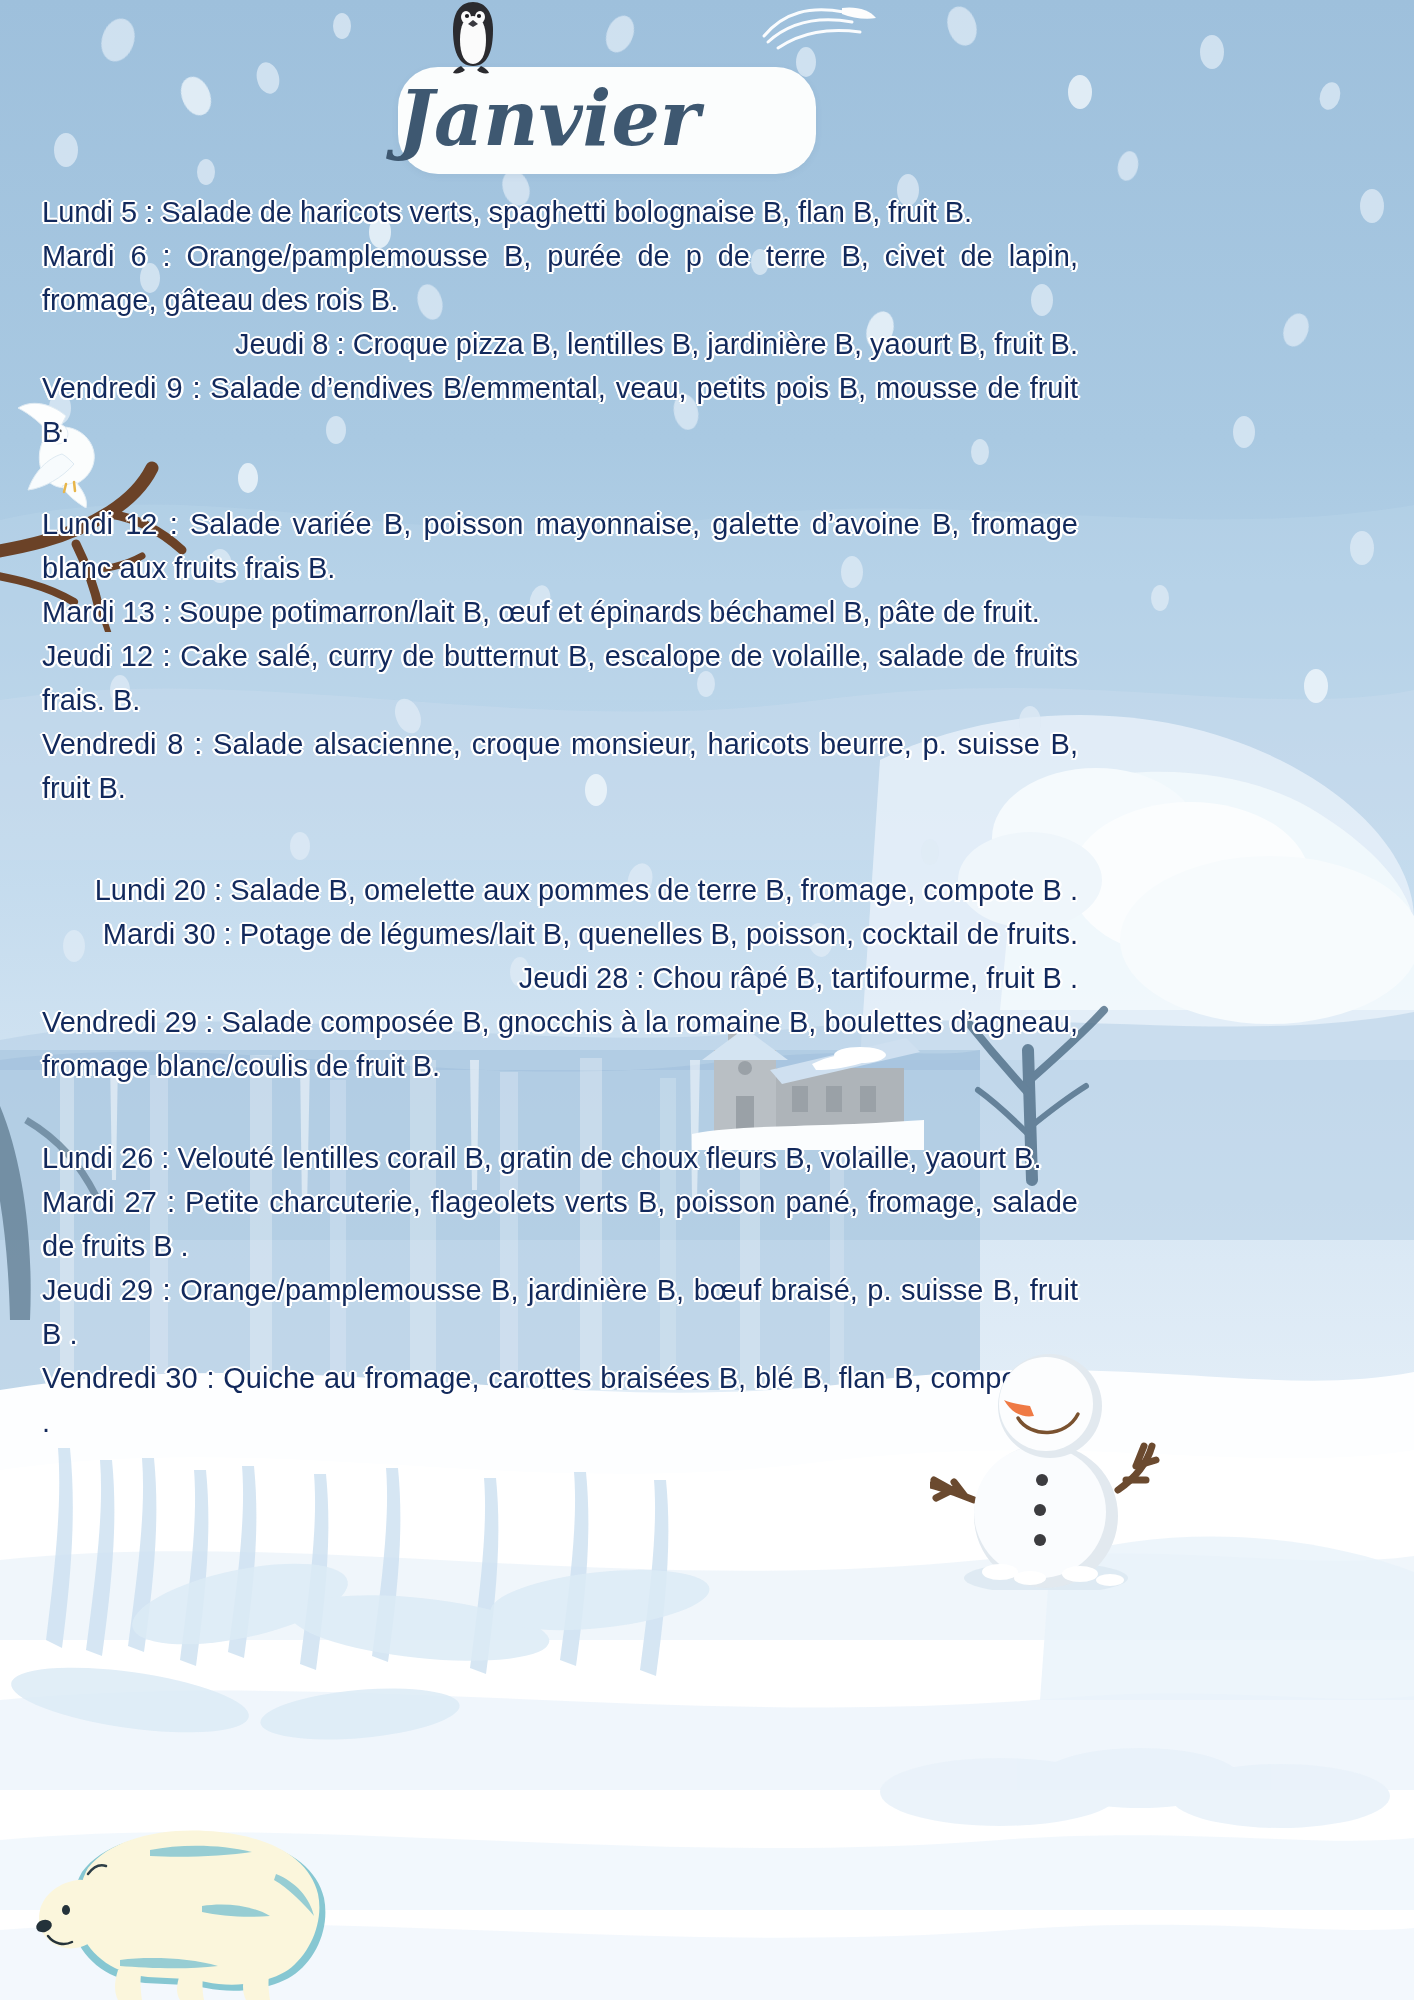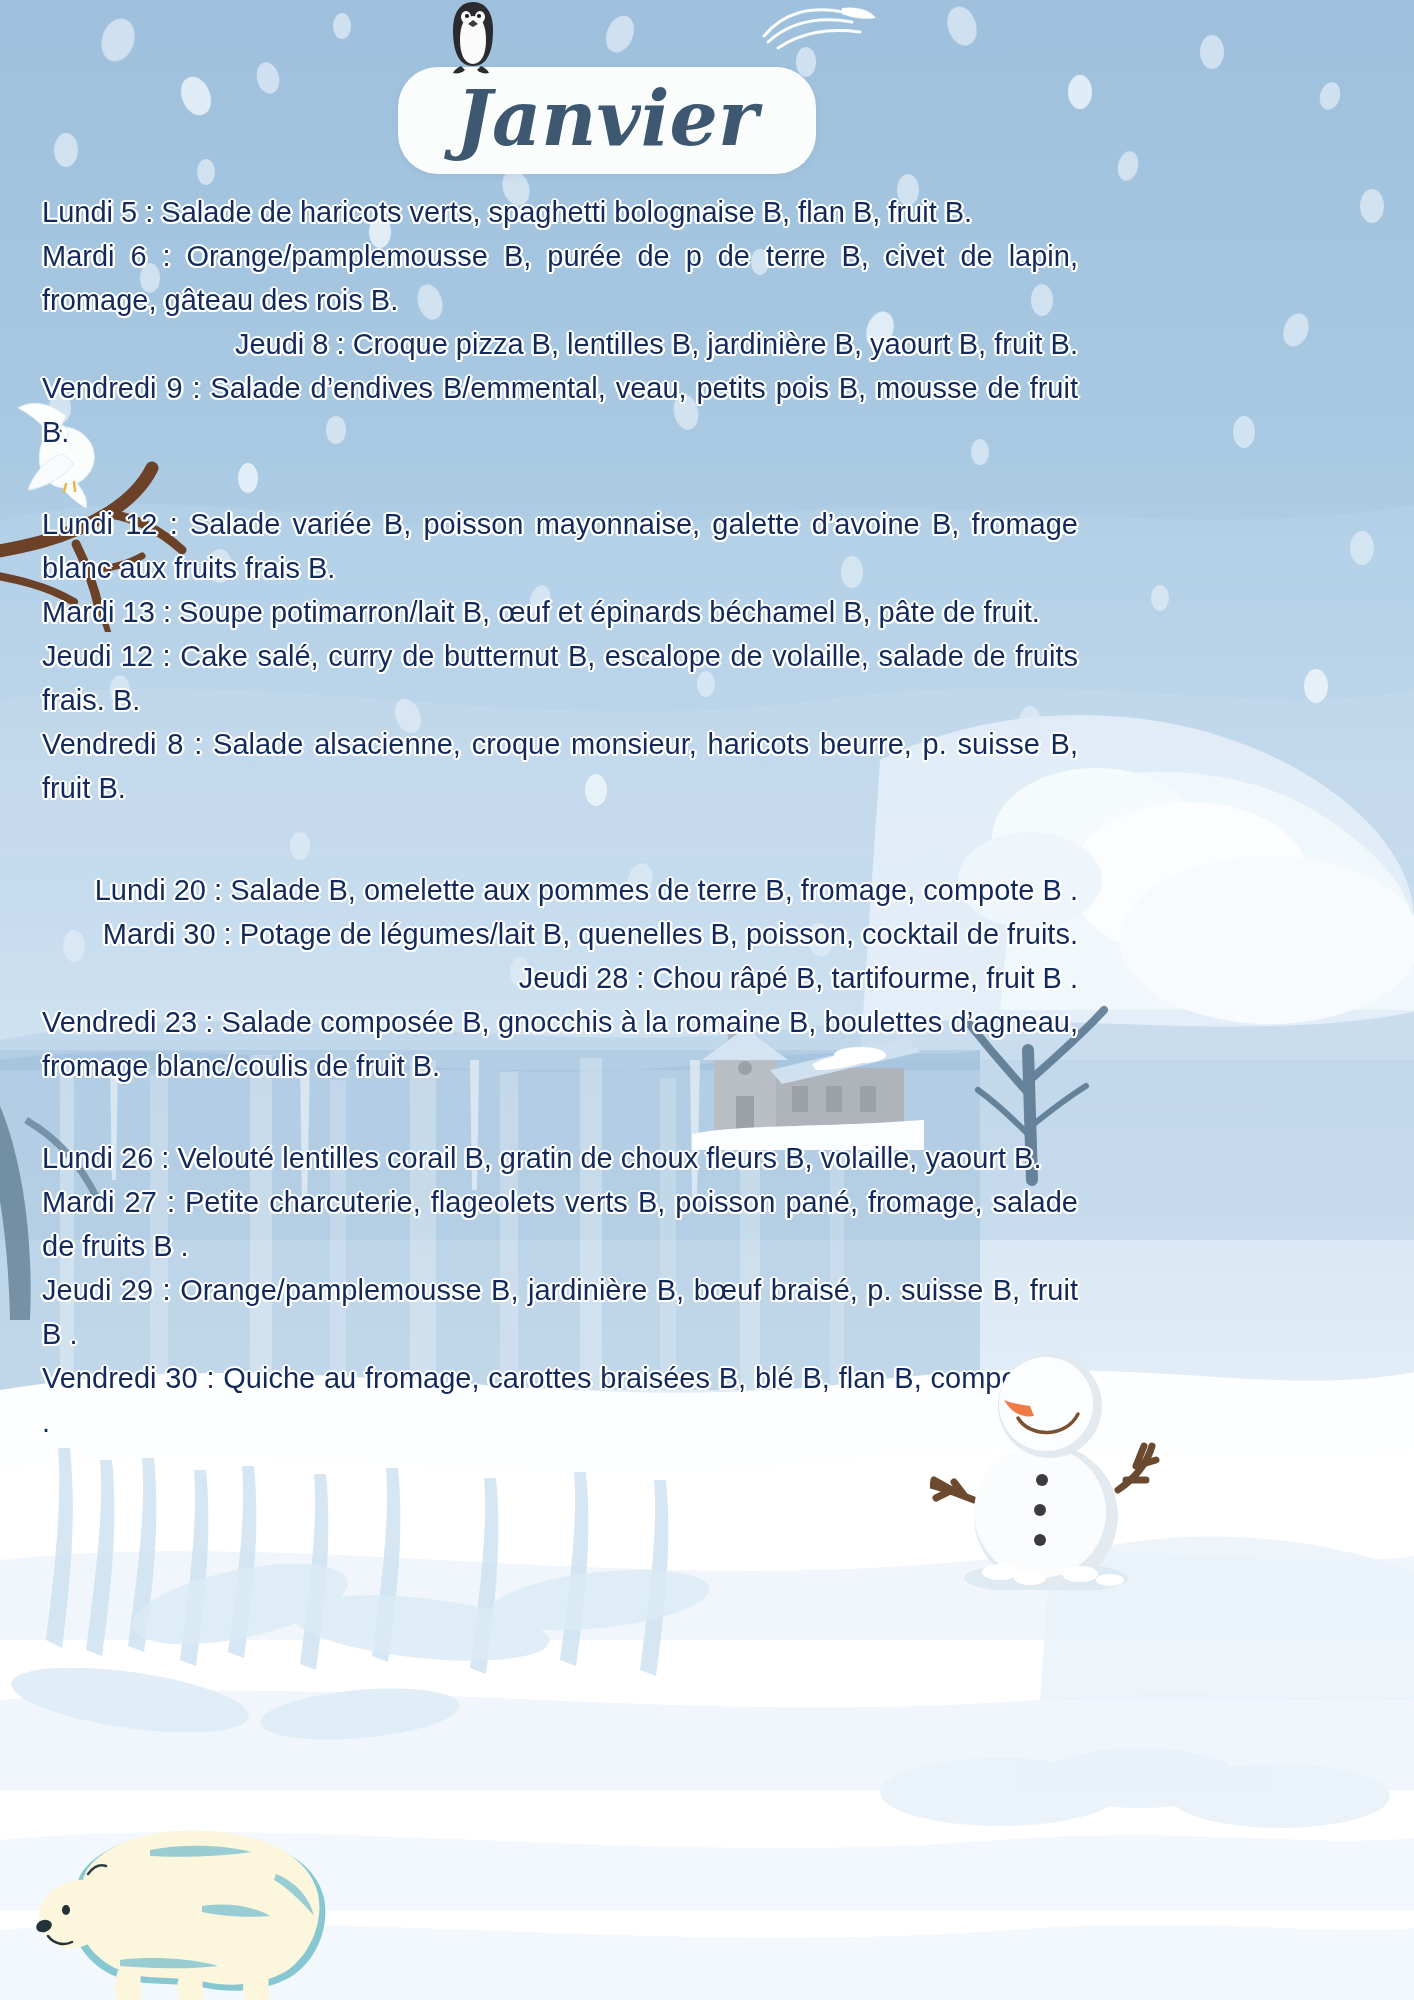--- a/index.html
+++ b/index.html
@@ -14,21 +14,21 @@
     background:linear-gradient(180deg,#9fc1dd 0%, #a8c8e2 18%, #bcd6ea 36%, #cfe2f1 52%, #dfecf7 66%, #eaf3fa 78%, #f4f9fc 88%, #fbfdfe 100%);
   }
 
   
   .layer{position:absolute;pointer-events:none;}
 
   
   #title-pill{
     position:absolute;left:398px;top:67px;width:418px;height:107px;
     background:#fbfdfd;border-radius:40px;
-    display:flex;align-items:center;justify-content:center;
+    display:flex;align-items:center;justify-content:flex-start;
     box-shadow:0 2px 6px rgba(90,120,150,.10);
     z-index:40;
   }
   #title-text{
     font-family:"DejaVu Serif",serif;
     font-weight:700;font-style:italic;
     font-size:76px;line-height:1;color:#3e5871;
     letter-spacing:0px;
     transform:translateY(-2px);
   }
@@ -423,21 +423,21 @@
       <p class="entry">Lundi 12 : Salade variée B, poisson mayonnaise, galette d’avoine B, fromage blanc aux fruits frais B.</p>
       <p class="entry">Mardi 13 : Soupe potimarron/lait B, œuf et épinards béchamel B, pâte de fruit.</p>
       <p class="entry">Jeudi 12 : Cake salé, curry de butternut B, escalope de volaille, salade de fruits frais. B.</p>
       <p class="entry">Vendredi 8 : Salade alsacienne, croque monsieur, haricots beurre, p. suisse B, fruit B.</p>
     </div>
 
     <div class="week" style="margin-bottom:48px;">
       <p class="entry nojust">Lundi 20 : Salade B, omelette aux pommes de terre B, fromage, compote B .</p>
       <p class="entry nojust">Mardi 30 : Potage de légumes/lait B, quenelles B, poisson, cocktail de fruits.</p>
       <p class="entry nojust">Jeudi 28 : Chou râpé B, tartifourme, fruit B .</p>
-      <p class="entry">Vendredi 23 : Salade composée B, gnocchis à la romaine B, boulettes d’agneau, fromage blanc/coulis de fruit B.</p>
+      <p class="entry">Vendredi 29 : Salade composée B, gnocchis à la romaine B, boulettes d’agneau, fromage blanc/coulis de fruit B.</p>
     </div>
 
     <div class="week">
       <p class="entry">Lundi 26 : Velouté lentilles corail B, gratin de choux fleurs B, volaille, yaourt B.</p>
       <p class="entry">Mardi 27 : Petite charcuterie, flageolets verts B, poisson pané, fromage, salade de fruits B .</p>
       <p class="entry">Jeudi 29 : Orange/pamplemousse B, jardinière B, bœuf braisé, p. suisse B, fruit  B .</p>
       <p class="entry">Vendredi 30 : Quiche au fromage, carottes braisées B, blé B, flan B, compote B. .</p>
     </div>
 
   </div>

